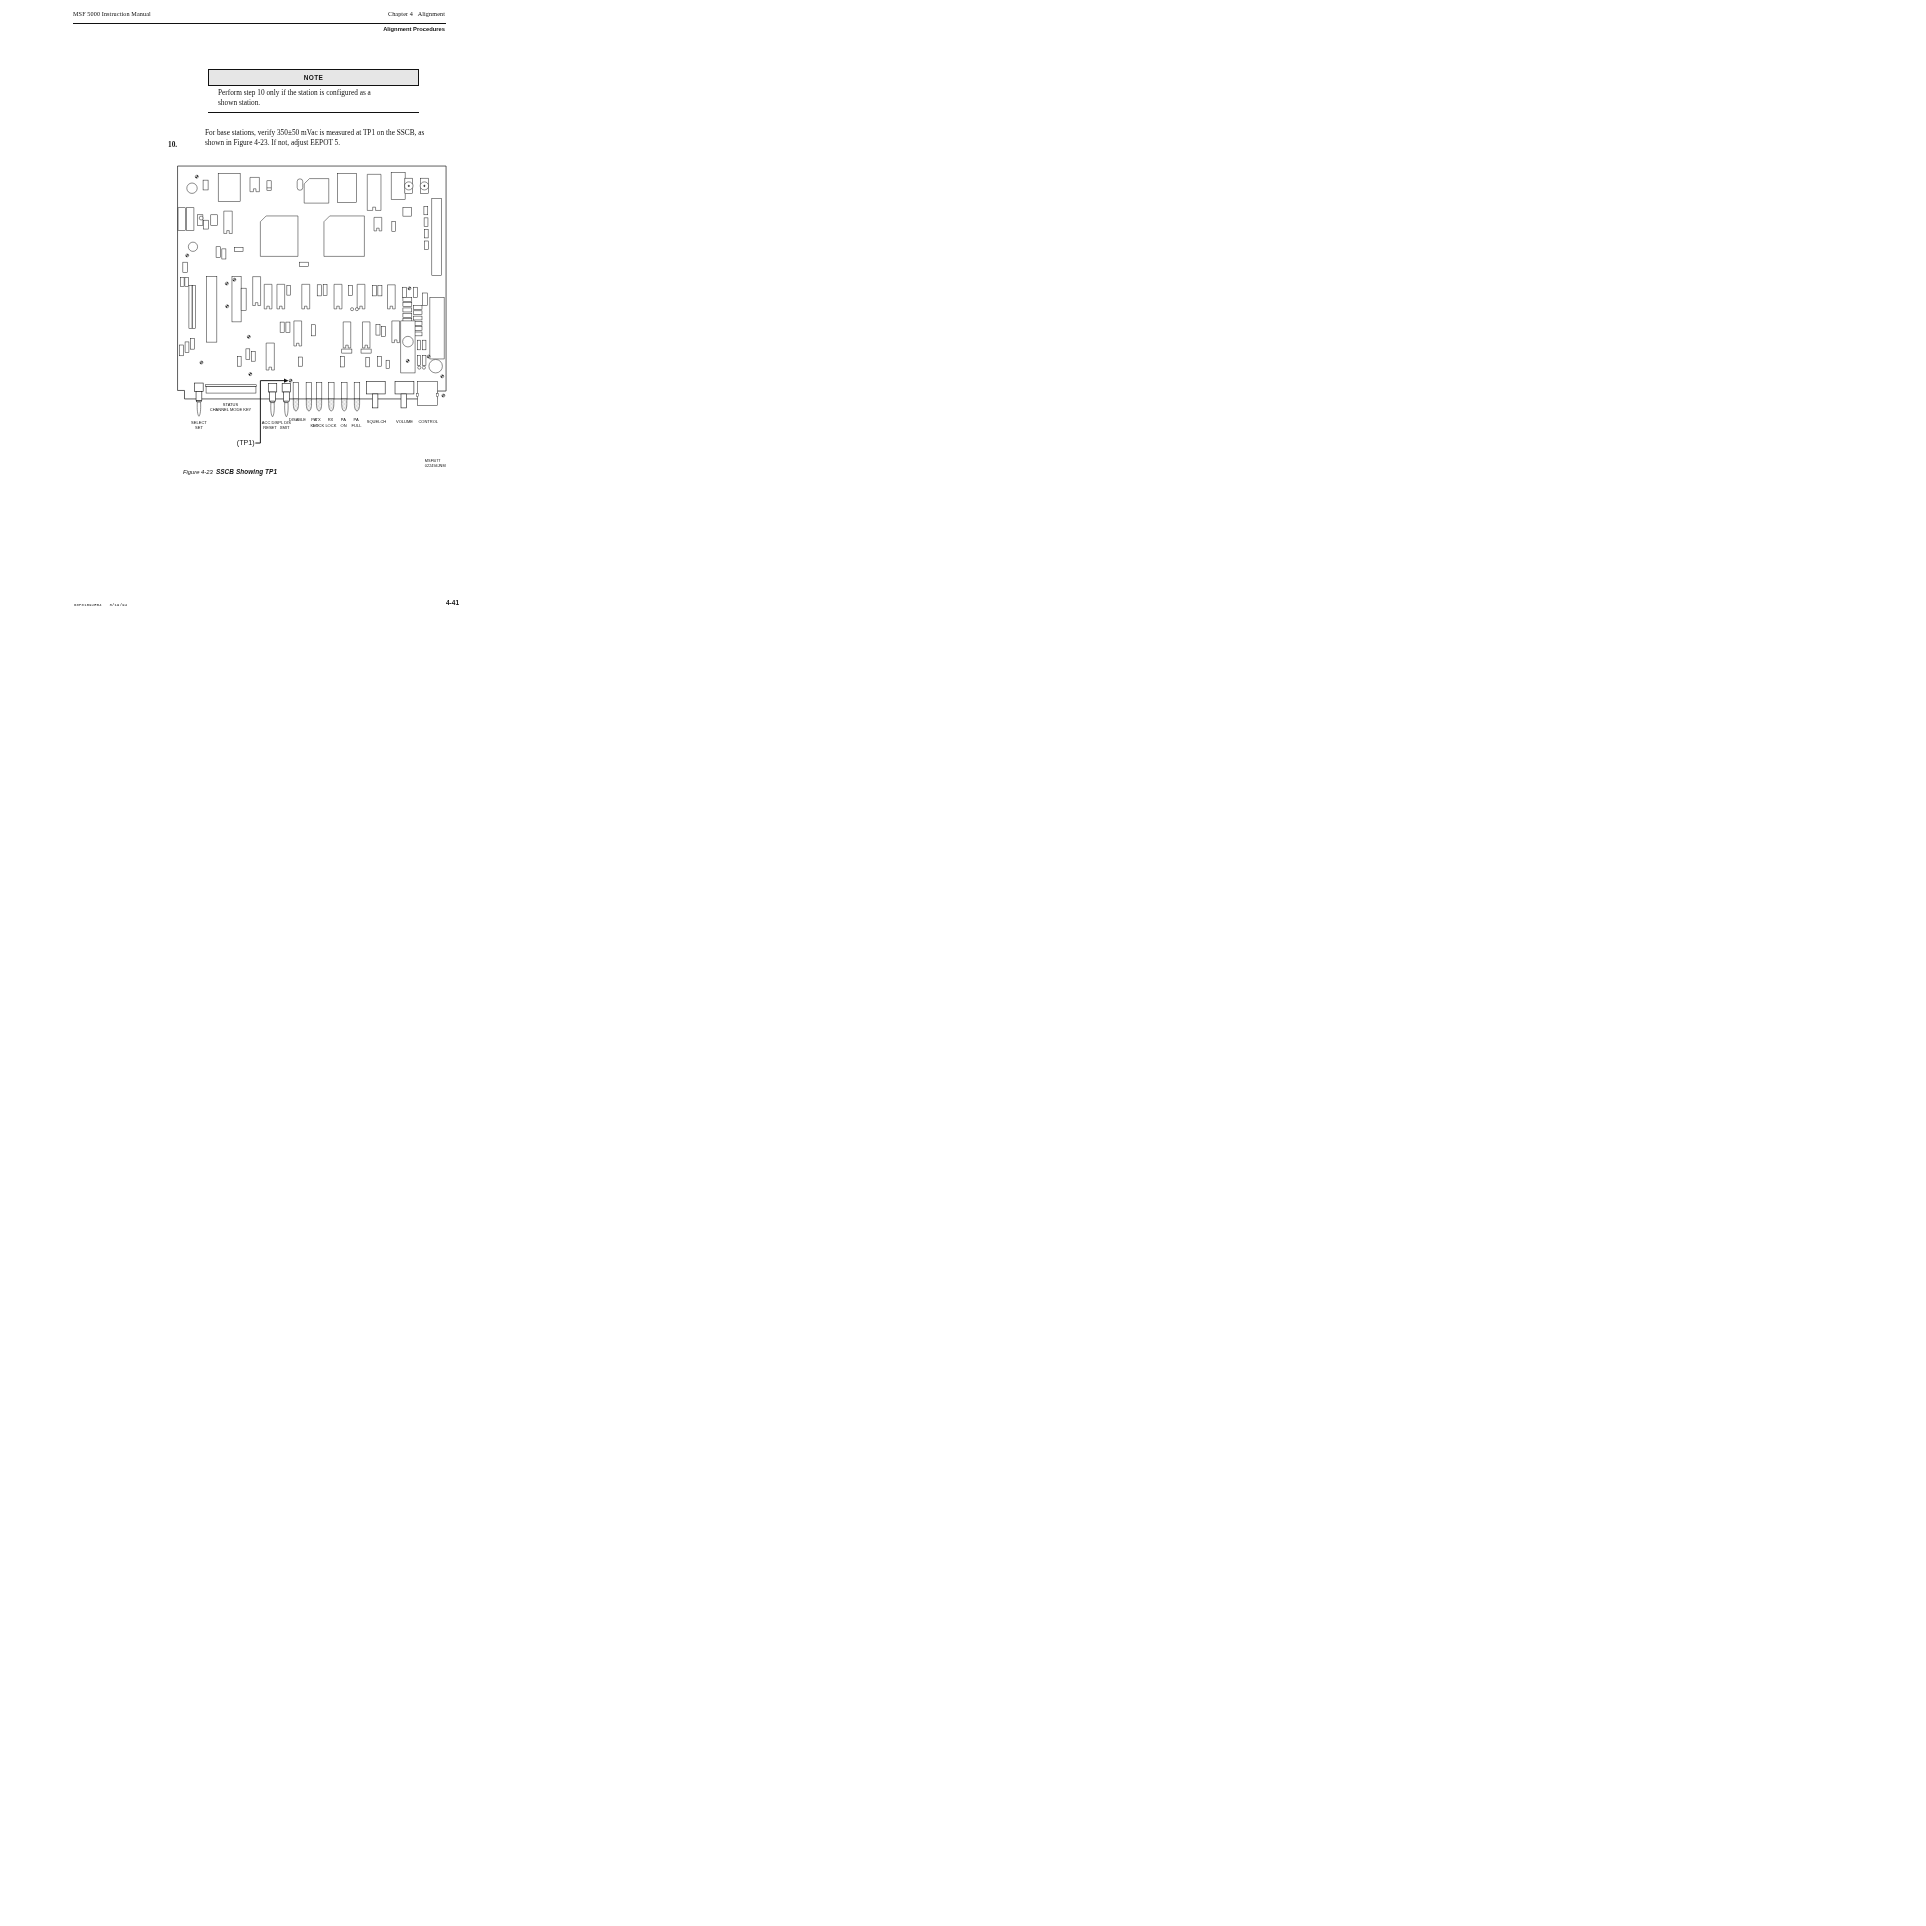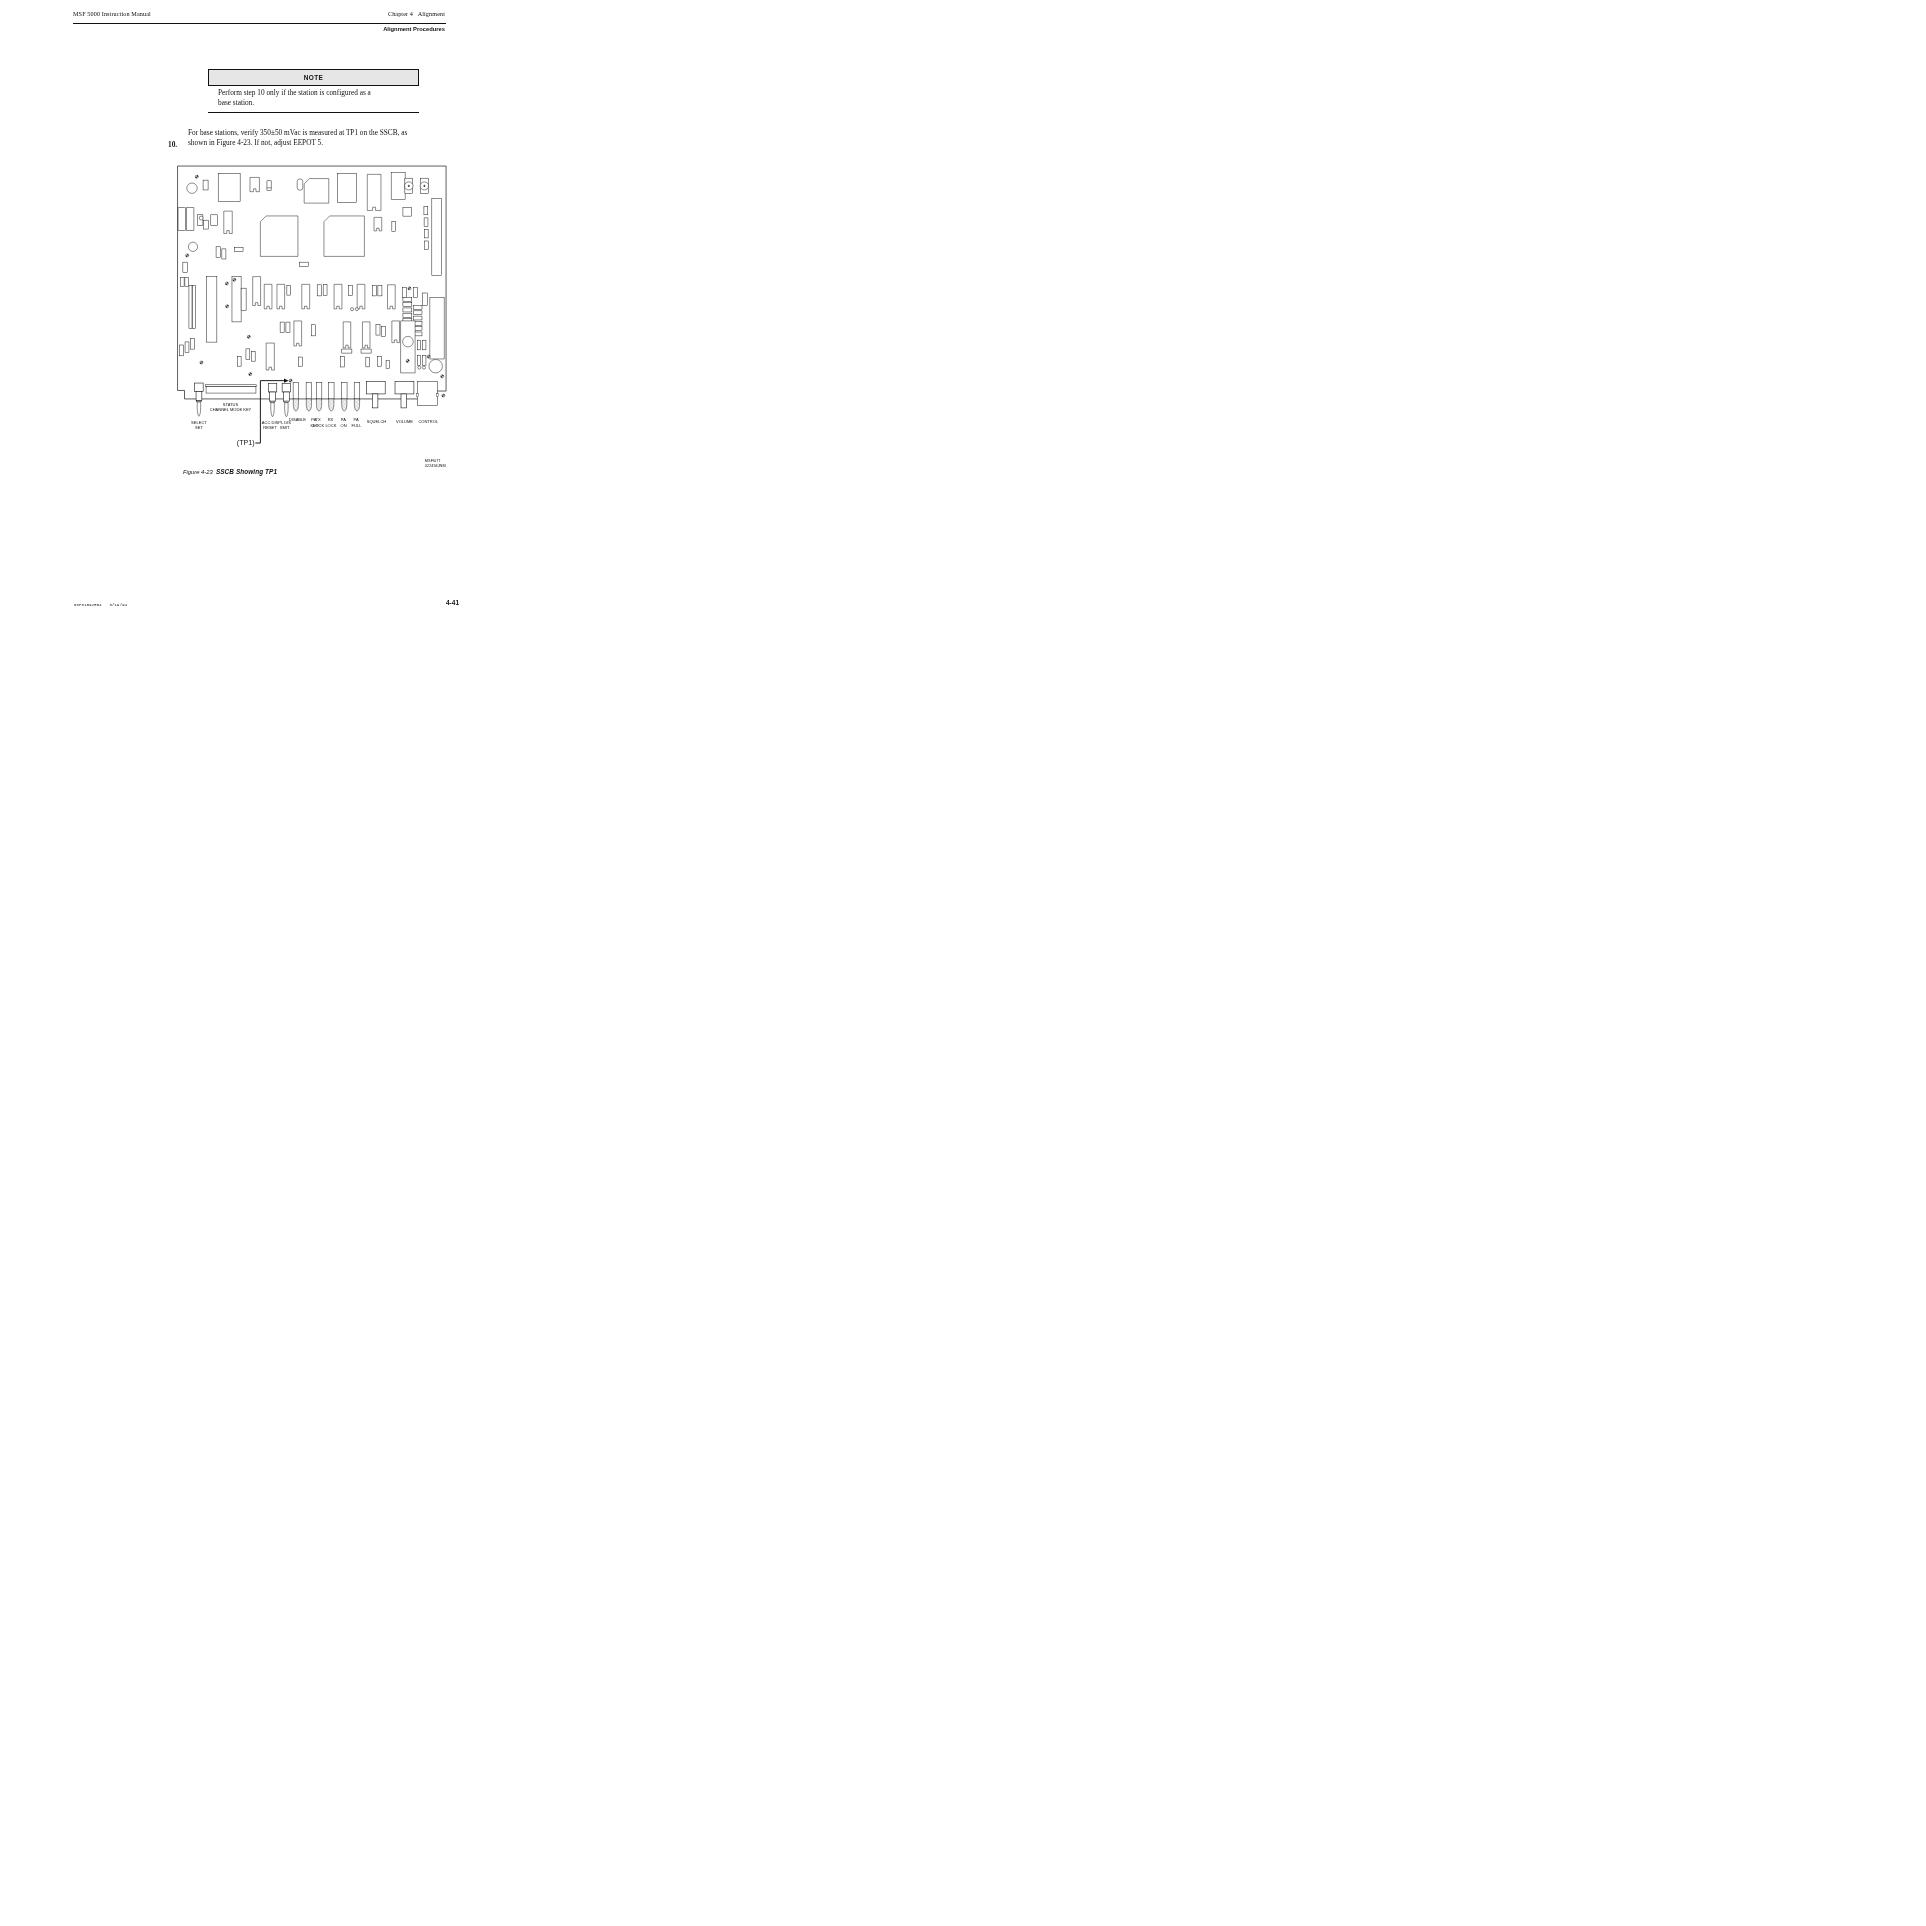--- a/index.html
+++ b/index.html
@@ -39,26 +39,26 @@
   <div class="abs hdr" style="left:73px;top:10px;">MSF 5000 Instruction Manual</div>
   <div class="abs hdr" style="right:39px;top:10px;">Chapter 4   Alignment</div>
   <div class="abs rule" style="left:73px;top:23px;width:373px;height:0.8px;"></div>
   <div class="abs section-hdr" style="right:39px;top:26px;">Alignment Procedures</div>
 
   <div class="abs notebox" style="left:208px;top:69px;width:209px;height:14.6px;">
     <span class="notetitle">NOTE</span>
   </div>
   <div class="abs body-text" style="left:218px;top:88px;width:210px;">
     <div>Perform step 10 only if the station is configured as a</div>
-    <div>base station.</div>
+    <div>shown station.</div>
   </div>
   <div class="abs rule" style="left:208px;top:112px;width:211px;height:1.2px;"></div>
 
   <div class="abs body-text stepnum" style="left:168px;top:140px;">10.</div>
-  <div class="abs body-text" style="left:188px;top:128px;width:262px;">
+  <div class="abs body-text" style="left:205px;top:128px;width:262px;">
     <div>For base stations, verify 350±50 mVac is measured at TP1 on the SSCB, as</div>
     <div>shown in Figure 4-23. If not, adjust EEPOT 5.</div>
   </div>
 
   <svg class="abs" style="left:166px;top:162px;" width="287" height="314" viewBox="1720 1680 2980 3260">
     <defs>
       <pattern id="stip" width="14" height="14" patternUnits="userSpaceOnUse">
         <rect width="14" height="14" fill="#ffffff"></rect>
         <circle cx="3.5" cy="3.5" r="2.6" fill="#4a4a4a"></circle>
         <circle cx="10.5" cy="10.5" r="2.6" fill="#4a4a4a"></circle>

